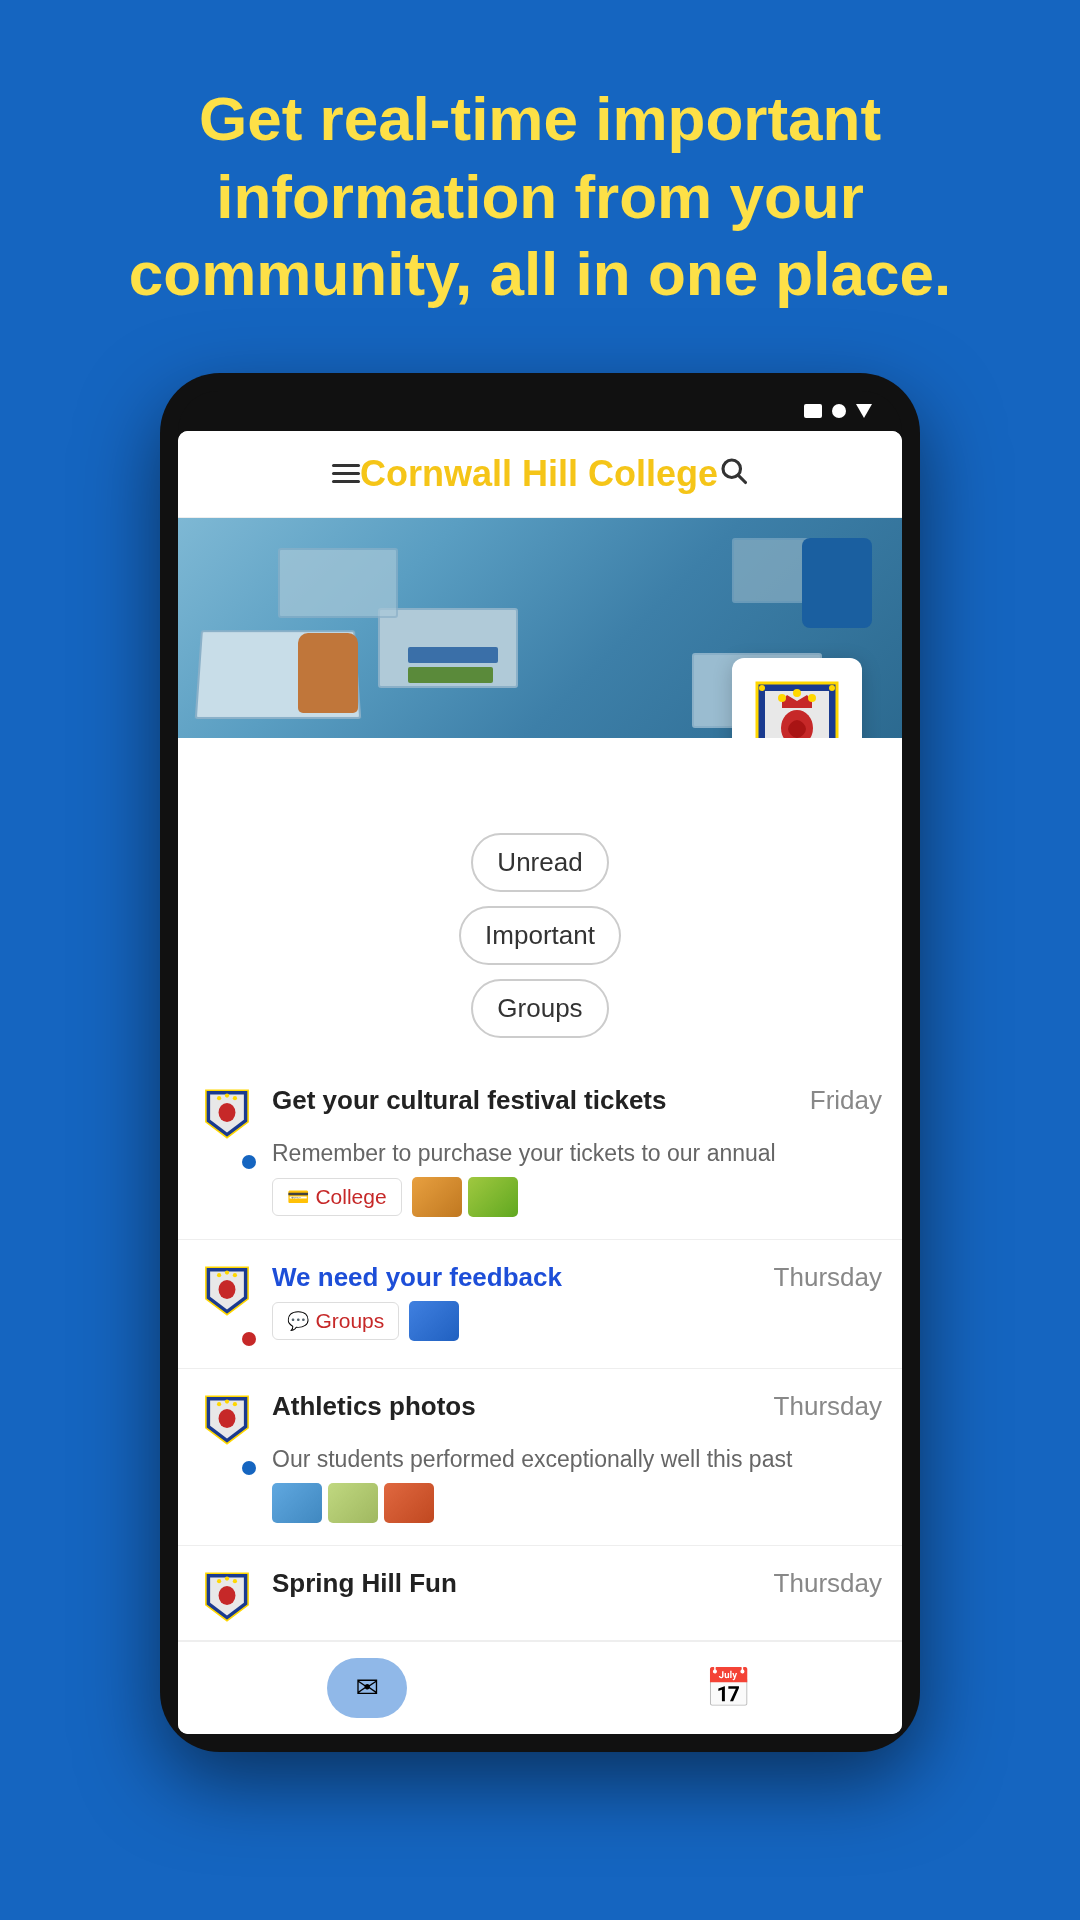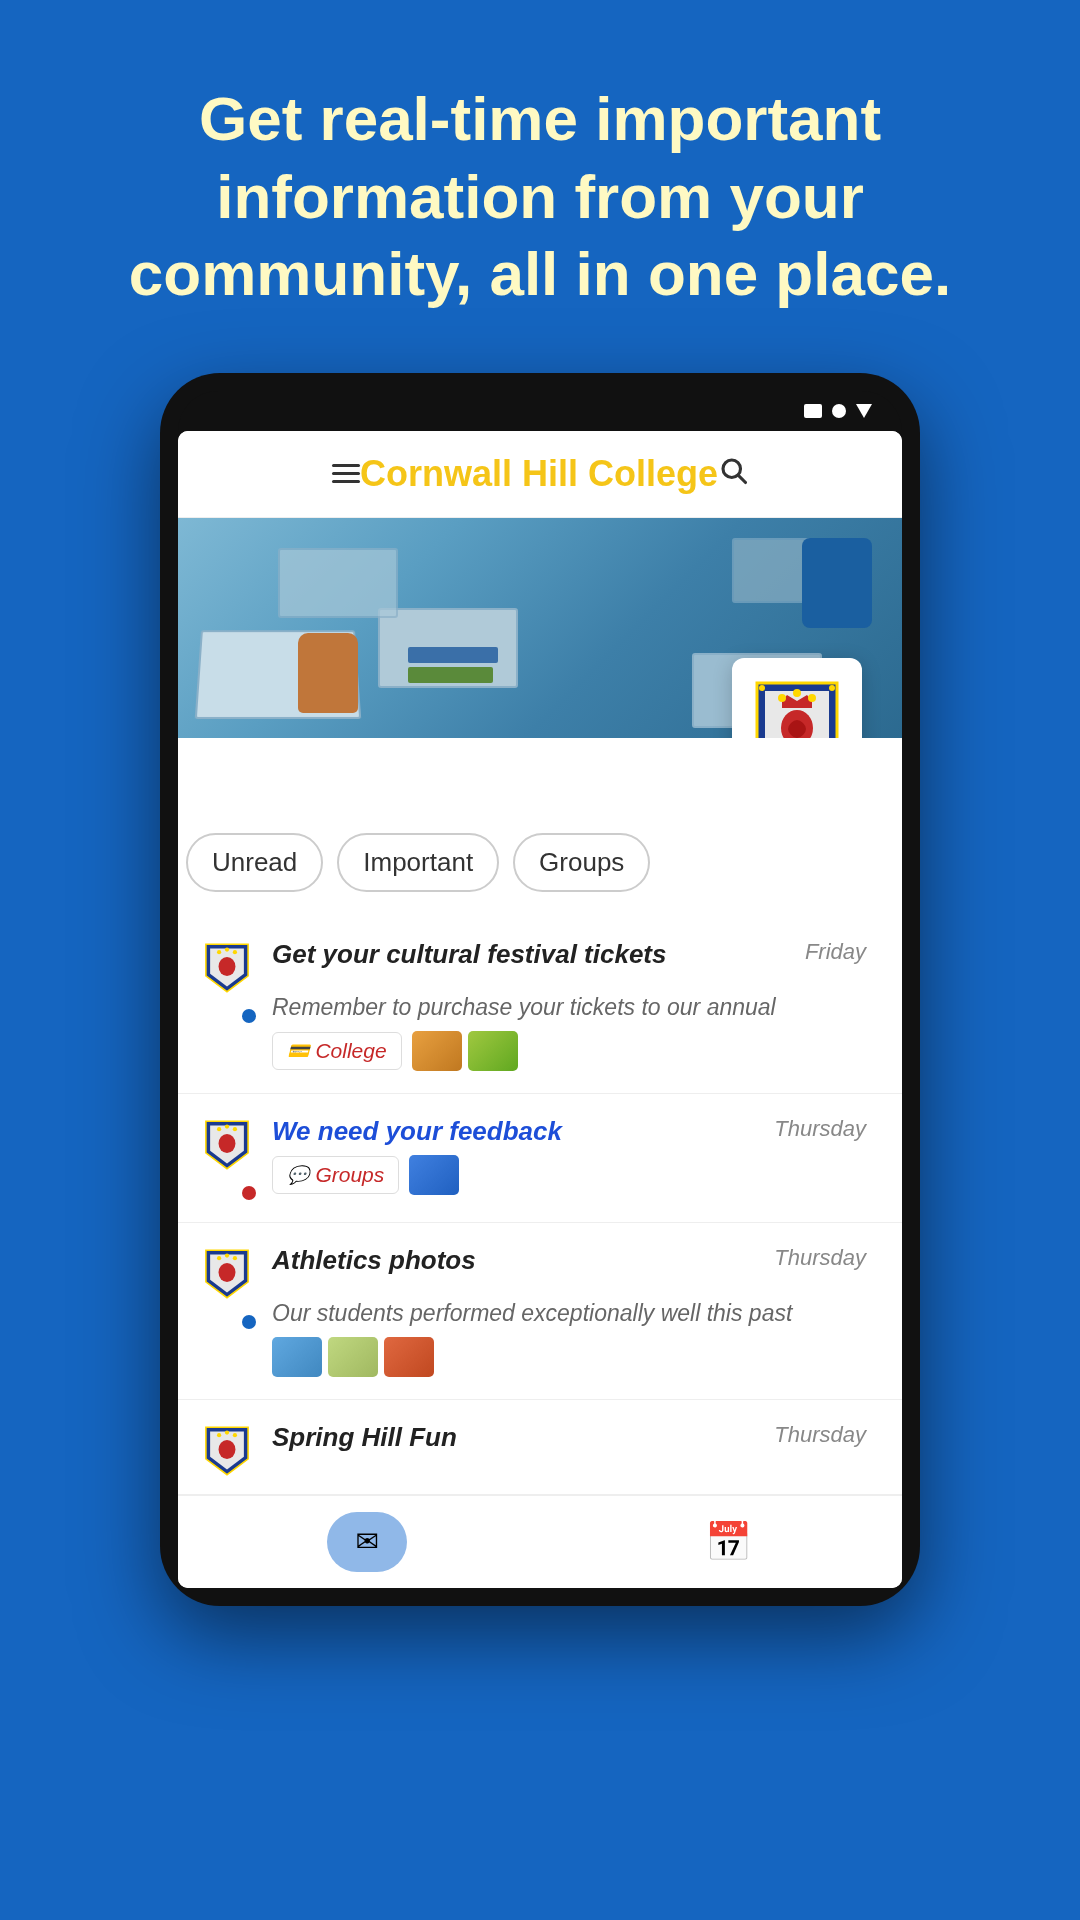--- a/index.html
+++ b/index.html
@@ -10,21 +10,21 @@
       height: 1920px;
       background-color: #1565C0;
       font-family: 'Segoe UI', Arial, sans-serif;
       overflow: hidden;
       display: flex;
       flex-direction: column;
       align-items: center;
     }
 
     .hero-text {
-      color: #fef9c3;
+      color: #fde047;
       font-size: 62px;
       font-weight: 700;
       text-align: center;
       padding: 80px 80px 60px 80px;
       line-height: 1.25;
     }
 
     .phone-wrapper {
       width: 760px;
       background: #111;
@@ -190,25 +190,26 @@
     }
 
     .school-crest {
       width: 100px;
       height: 110px;
     }
 
     .filter-bar {
       display: flex;
       align-items: center;
-      padding: 25px 8px;
+      padding: 25px 20px;
       gap: 14px;
       overflow: hidden;
       background: white;
       margin-top: 70px;
+      flex-direction: column;
     }
 
     .filter-btn {
       padding: 12px 24px;
       border: 2px solid #ccc;
       border-radius: 30px;
       font-size: 26px;
       background: white;
       cursor: pointer;
       white-space: nowrap;
@@ -217,21 +218,20 @@
       gap: 6px;
       color: #333;
     }
 
     .filter-btn .chevron {
       font-size: 20px;
     }
 
     .news-feed {
       background: white;
-      font-style: italic;
     }
 
     .news-item {
       display: flex;
       padding: 22px 20px;
       border-bottom: 1px solid #eee;
       position: relative;
       gap: 16px;
     }
 
@@ -263,25 +263,25 @@
     }
 
     .news-preview {
       font-size: 23px;
       color: #666;
       margin-bottom: 10px;
       margin-top: 24px;
     }
 
     .news-date {
-      font-size: 22px;
+      font-size: 26px;
       color: #888;
       position: absolute;
       top: 22px;
-      right: 36px;
+      right: 20px;
     }
 
     .news-tags {
       display: flex;
       align-items: center;
       gap: 10px;
       margin-top: 8px;
     }
 
     .tag-badge {

